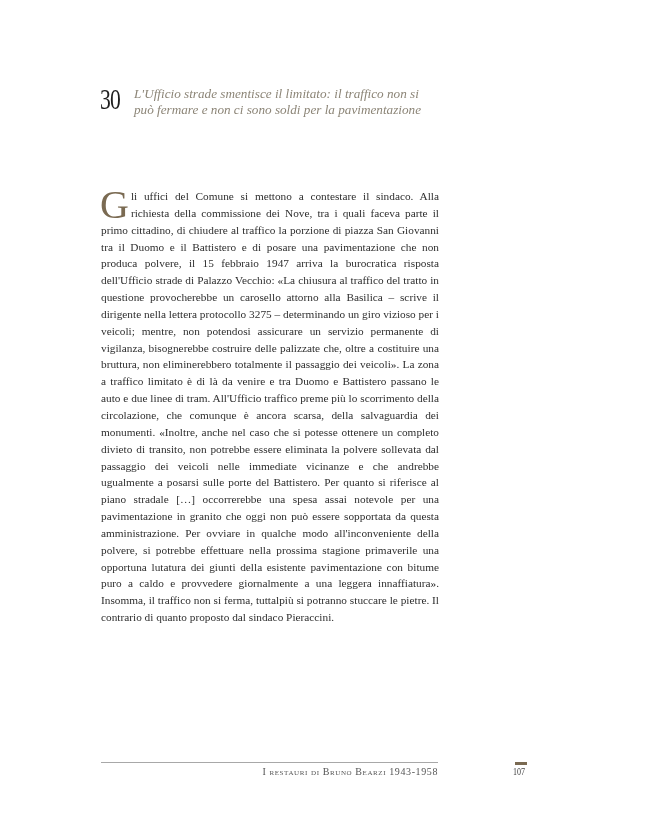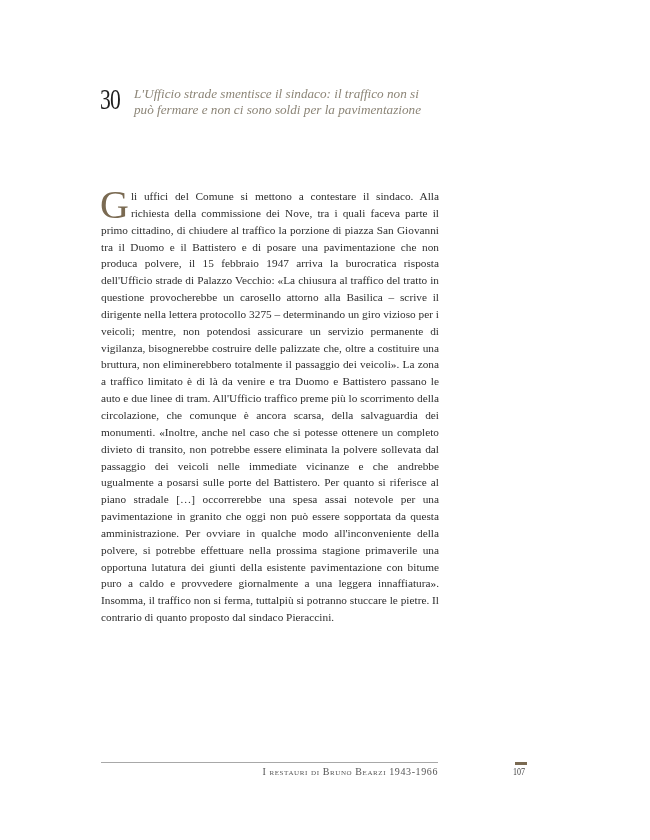--- a/index.html
+++ b/index.html
@@ -22,23 +22,23 @@
                      letter-spacing: 0.6px; color: #555; font-variant: small-caps; white-space: nowrap; }
     .page-marker { position: absolute; left: 515px; top: 762px; width: 12px; height: 3px; background: #7a6a52; }
     .page-number { position: absolute; left: 513px; top: 766px; font-size: 10px; color: #444;
                    transform: scaleX(0.8); transform-origin: left top; }
   </style>
 </head>
 <body>
 
 <div class="heading">
   <div class="chapter-num">30</div>
-  <div class="chapter-title">L'Ufficio strade smentisce il sindaco: il traffico non si può fermare e non ci sono soldi per la pavimentazione</div>
+  <div class="chapter-title">L'Ufficio strade smentisce il limitato: il traffico non si può fermare e non ci sono soldi per la pavimentazione</div>
 </div>
 
 <div class="body-text">
   <span class="dropcap">G</span><span>li uffici del Comune si mettono a contestare il sindaco. Alla richiesta della commissione dei Nove, tra i quali faceva parte il primo cittadino, di chiudere al traffico la porzione di piazza San Giovanni tra il Duomo e il Battistero e di posare una pavimentazione che non produca polvere, il 15 febbraio 1947 arriva la burocratica risposta dell'Ufficio strade di Palazzo Vecchio: «La chiusura al traffico del tratto in questione provocherebbe un carosello attorno alla Basilica – scrive il dirigente nella lettera protocollo 3275 – determinando un giro vizioso per i veicoli; mentre, non potendosi assicurare un servizio permanente di vigilanza, bisognerebbe costruire delle palizzate che, oltre a costituire una bruttura, non eliminerebbero totalmente il passaggio dei veicoli». La zona a traffico limitato è di là da venire e tra Duomo e Battistero passano le auto e due linee di tram. All'Ufficio traffico preme più lo scorrimento della circolazione, che comunque è ancora scarsa, della salvaguardia dei monumenti. «Inoltre, anche nel caso che si potesse ottenere un completo divieto di transito, non potrebbe essere eliminata la polvere sollevata dal passaggio dei veicoli nelle immediate vicinanze e che andrebbe ugualmente a posarsi sulle porte del Battistero. Per quanto si riferisce al piano stradale […] occorrerebbe una spesa assai notevole per una pavimentazione in granito che oggi non può essere sopportata da questa amministrazione. Per ovviare in qualche modo all'inconveniente della polvere, si potrebbe effettuare nella prossima stagione primaverile una opportuna lutatura dei giunti della esistente pavimentazione con bitume puro a caldo e provvedere giornalmente a una leggera innaffiatura». Insomma, il traffico non si ferma, tuttalpiù si potranno stuccare le pietre. Il contrario di quanto proposto dal sindaco Pieraccini.</span>
 </div>
 
 <div class="footer-rule"></div>
-<div class="running-title">I restauri di Bruno Bearzi 1943-1966</div>
+<div class="running-title">I restauri di Bruno Bearzi 1943-1958</div>
 <div class="page-marker"></div>
 <div class="page-number">107</div>
 
 </body></html>

